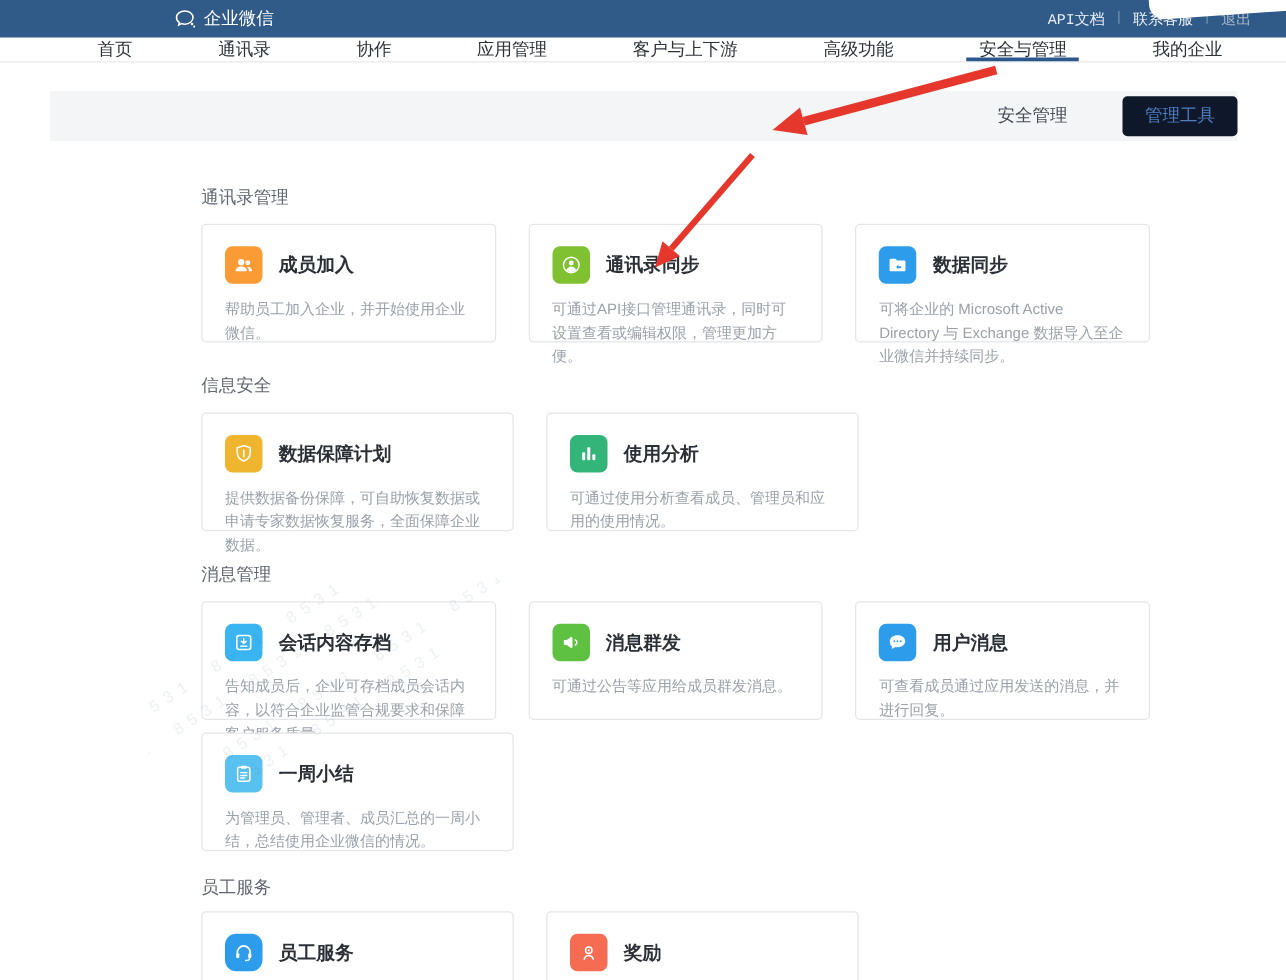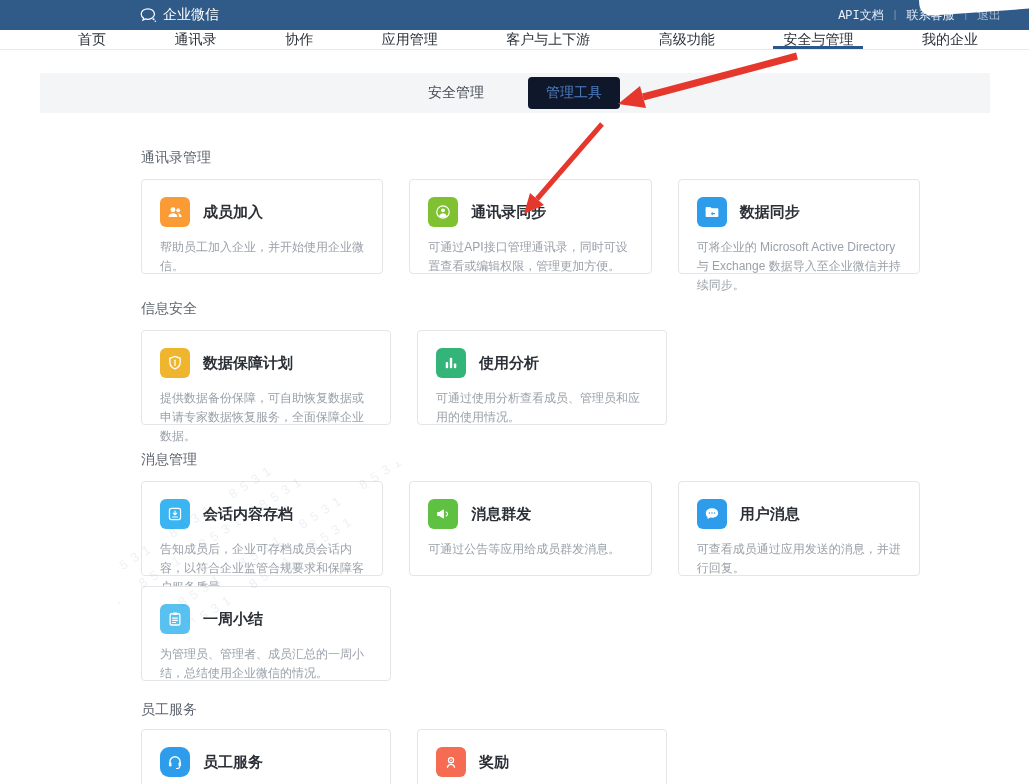--- a/index.html
+++ b/index.html
@@ -23,27 +23,27 @@
   .nav { height:20px; background:#fff; border-bottom:1px solid #e7e9ec;
     display:flex; align-items:stretch; justify-content:space-between;
     padding:0 45px 0 72px; }
   .nav a { display:flex; align-items:center; font-size:14px; color:#2b3139;
     text-decoration:none; position:relative; cursor:pointer; padding:0 6px; }
   .nav a.active::after { content:""; position:absolute; left:-4px; right:-4px;
     bottom:0; height:3px; background:#2b578d; }
 
   
   .tabstrip { margin:23px 39px 0 40px; height:40px; background:#f4f5f7;
-    display:flex; align-items:center; justify-content:center; gap:26px; }
+    display:flex; align-items:center; justify-content:flex-end; gap:26px; }
   .tab { font-size:14px; color:#454c55; padding:7px 18px; border-radius:4px; cursor:pointer; }
   .tab.active { background:#0f172a; color:#4f7ec1; }
 
   
   .sections { padding:36px 0 0 141px; width:920px; }
-  .section { margin-bottom:0; }
+  .section { margin-bottom:0;margin-left:20px; }
   .section + .section { margin-top:26px; }
   .section.tight { margin-top:20px; }
   .sec-title { font-size:14px; color:#5f6670; margin-bottom:12px; }
   .section.tight .sec-title { margin-bottom:10px; }
   .cards { display:flex; gap:26px; }
   .cards + .cards { margin-top:10px; }
   .card { width:250px; height:95px; background:#fff; border:1px solid #e3e5e9;
     border-radius:4px; padding:17px 18px; cursor:pointer; position:relative; }
   .card-head { display:flex; align-items:center; gap:13px; }
   .ic { width:30px; height:30px; border-radius:6px; background:var(--c,#2d9ceb);

